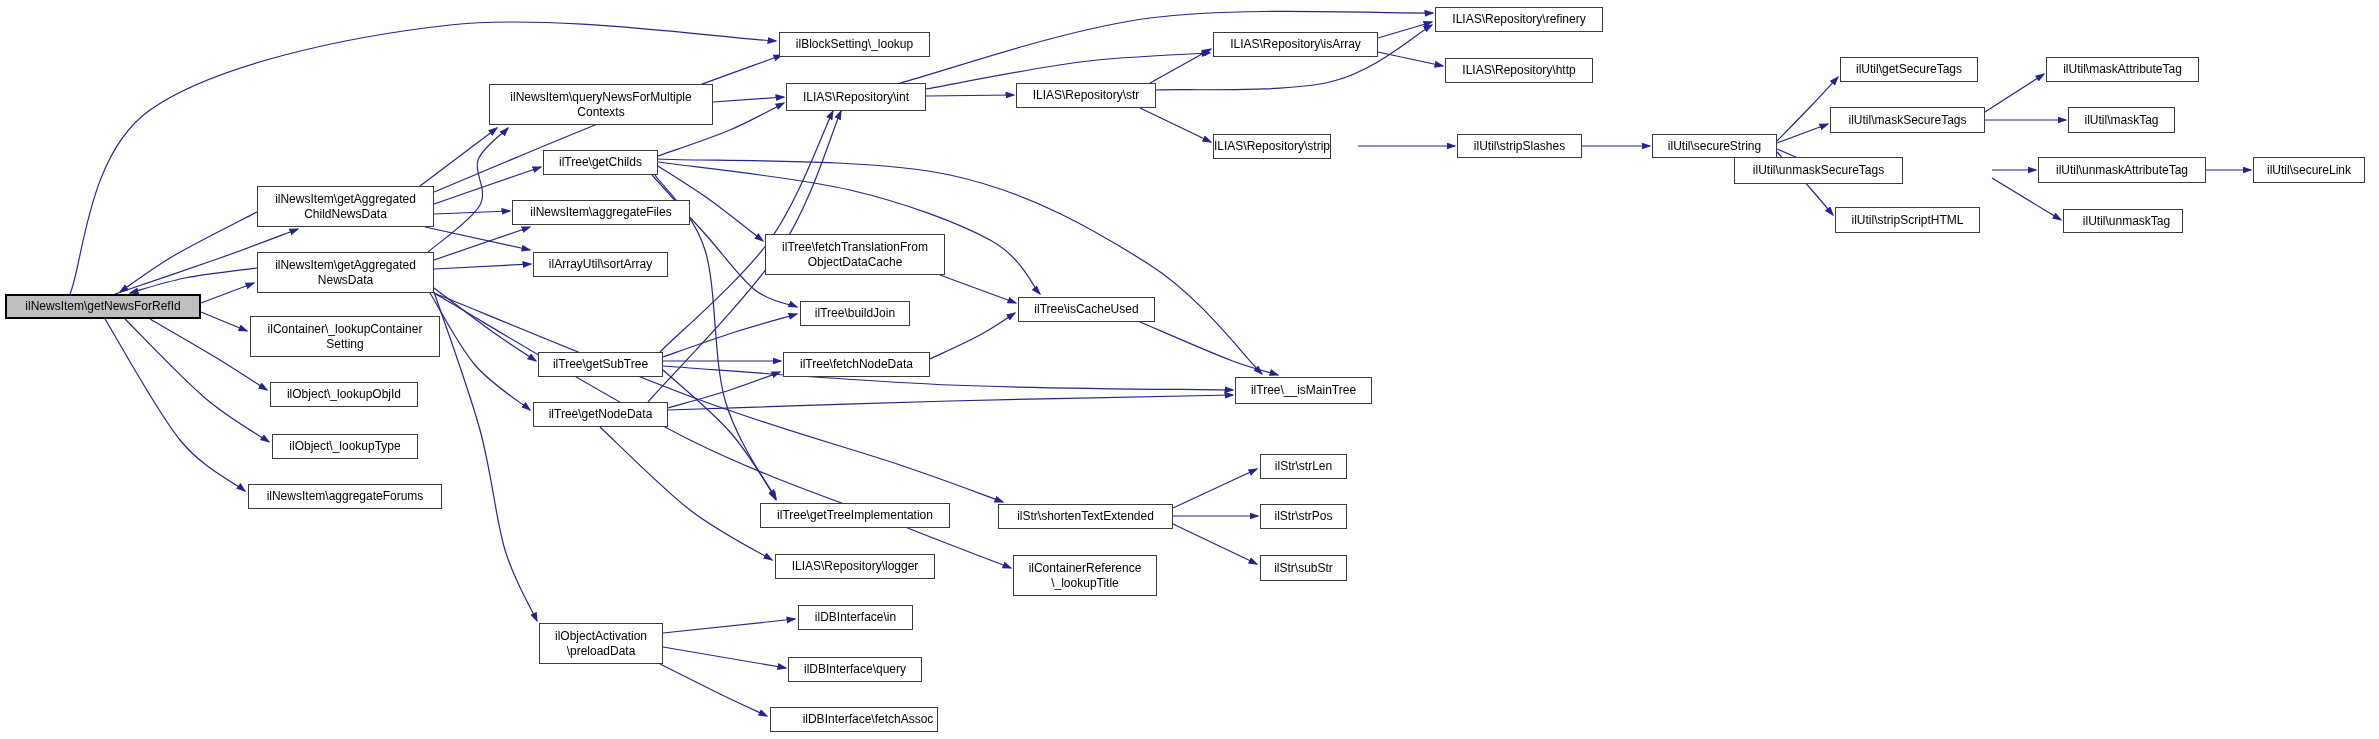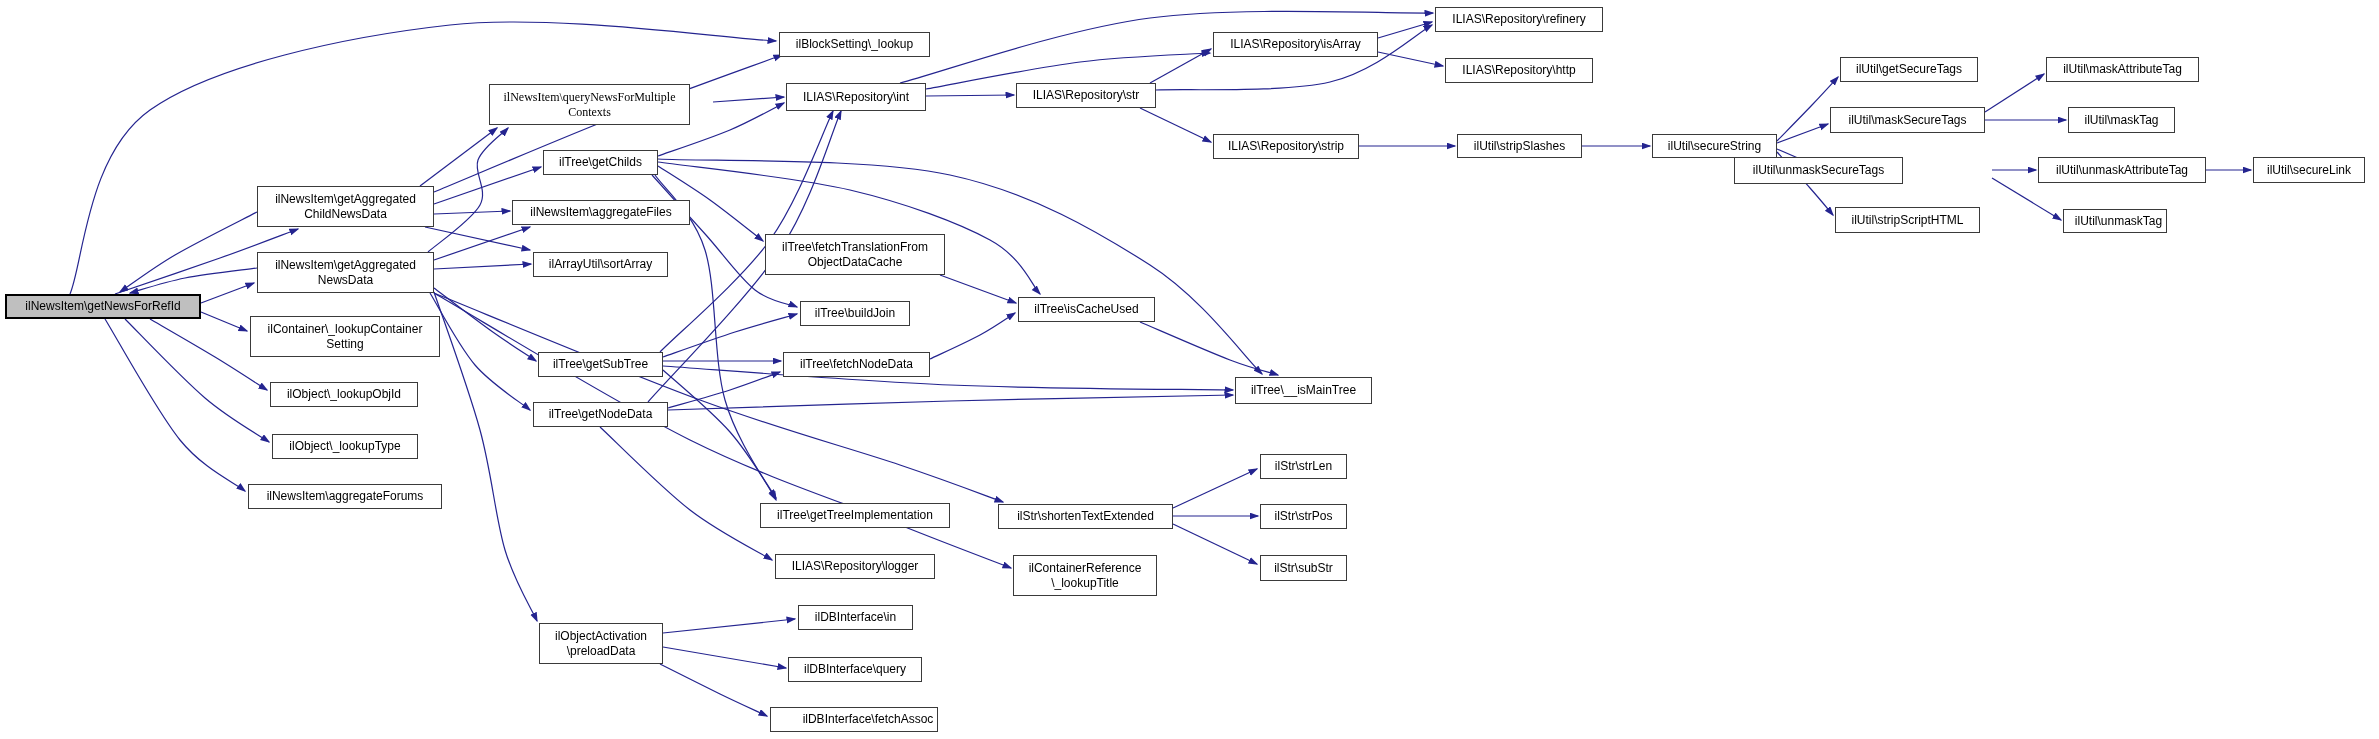--- a/index.html
+++ b/index.html
@@ -96,21 +96,21 @@
       <div class="node hl" title="ilNewsItem\getNewsForRefId" style="left: 5px; top: 294px; width: 196px; height: 25px;">ilNewsItem\getNewsForRefId</div>
       <div class="node" title="ilNewsItem\getAggregatedChildNewsData" style="left: 257px; top: 186px; width: 177px; height: 41px;">ilNewsItem\getAggregated
 ChildNewsData</div>
       <div class="node" title="ilNewsItem\getAggregatedNewsData" style="left: 257px; top: 252px; width: 177px; height: 41px;">ilNewsItem\getAggregated
 NewsData</div>
       <div class="node" title="ilContainer\_lookupContainerSetting" style="left: 250px; top: 316px; width: 190px; height: 41px;">ilContainer\_lookupContainer
 Setting</div>
       <div class="node" title="ilObject\_lookupObjId" style="left: 270px; top: 382px; width: 148px; height: 25px;">ilObject\_lookupObjId</div>
       <div class="node" title="ilObject\_lookupType" style="left: 272px; top: 434px; width: 146px; height: 25px;">ilObject\_lookupType</div>
       <div class="node" title="ilNewsItem\aggregateForums" style="left: 248px; top: 484px; width: 194px; height: 25px;">ilNewsItem\aggregateForums</div>
-      <div class="node" title="ilNewsItem\queryNewsForMultipleContexts" style="left: 489px; top: 84px; width: 201px; height: 41px; font-family: Liberation Serif, serif;">ilNewsItem\queryNewsForMultiple
+      <div class="node" title="ilNewsItem\queryNewsForMultipleContexts" style="left: 489px; top: 84px; width: 224px; height: 41px;">ilNewsItem\queryNewsForMultiple
 Contexts</div>
       <div class="node" title="ilBlockSetting\_lookup" style="left: 779px; top: 32px; width: 151px; height: 25px;">ilBlockSetting\_lookup</div>
       <div class="node" title="ILIAS\Repository\int" style="left: 786px; top: 83px; width: 140px; height: 28px;">ILIAS\Repository\int</div>
       <div class="node" title="ilTree\getChilds" style="left: 543px; top: 150px; width: 115px; height: 25px;">ilTree\getChilds</div>
       <div class="node" title="ilNewsItem\aggregateFiles" style="left: 512px; top: 200px; width: 178px; height: 25px;">ilNewsItem\aggregateFiles</div>
       <div class="node" title="ilArrayUtil\sortArray" style="left: 533px; top: 252px; width: 135px; height: 25px;">ilArrayUtil\sortArray</div>
       <div class="node" title="ilTree\fetchTranslationFromObjectDataCache" style="left: 765px; top: 234px; width: 180px; height: 41px;">ilTree\fetchTranslationFrom
 ObjectDataCache</div>
       <div class="node" title="ilTree\buildJoin" style="left: 800px; top: 301px; width: 110px; height: 25px;">ilTree\buildJoin</div>
       <div class="node" title="ilTree\fetchNodeData" style="left: 783px; top: 352px; width: 147px; height: 25px;">ilTree\fetchNodeData</div>
@@ -122,32 +122,32 @@
       <div class="node" title="ILIAS\Repository\logger" style="left: 775px; top: 554px; width: 160px; height: 25px;">ILIAS\Repository\logger</div>
       <div class="node" title="ilObjectActivation\preloadData" style="left: 539px; top: 623px; width: 124px; height: 41px;">ilObjectActivation
 \preloadData</div>
       <div class="node" title="ilDBInterface\in" style="left: 798px; top: 605px; width: 115px; height: 25px;">ilDBInterface\in</div>
       <div class="node" title="ilDBInterface\query" style="left: 788px; top: 657px; width: 134px; height: 25px;">ilDBInterface\query</div>
       <div class="node" title="ilDBInterface\fetchAssoc" style="left: 770px; top: 707px; width: 168px; height: 25px; padding-left: 28px;">ilDBInterface\fetchAssoc</div>
       <div class="node" title="ILIAS\Repository\str" style="left: 1016px; top: 83px; width: 140px; height: 25px;">ILIAS\Repository\str</div>
       <div class="node" title="ILIAS\Repository\isArray" style="left: 1213px; top: 32px; width: 165px; height: 25px;">ILIAS\Repository\isArray</div>
       <div class="node" title="ILIAS\Repository\refinery" style="left: 1435px; top: 7px; width: 168px; height: 25px;">ILIAS\Repository\refinery</div>
       <div class="node" title="ILIAS\Repository\http" style="left: 1445px; top: 58px; width: 148px; height: 25px;">ILIAS\Repository\http</div>
-      <div class="node" title="ILIAS\Repository\strip" style="left: 1213px; top: 134px; width: 146px; height: 25px;">ILIAS\Repository\strip</div>
+      <div class="node" title="ILIAS\Repository\strip" style="left: 1213px; top: 134px; width: 118px; height: 25px;">ILIAS\Repository\strip</div>
       <div class="node" title="ilUtil\stripSlashes" style="left: 1457px; top: 134px; width: 125px; height: 24px;">ilUtil\stripSlashes</div>
       <div class="node" title="ilUtil\secureString" style="left: 1652px; top: 134px; width: 125px; height: 24px;">ilUtil\secureString</div>
       <div class="node" title="ilUtil\getSecureTags" style="left: 1840px; top: 57px; width: 138px; height: 25px;">ilUtil\getSecureTags</div>
       <div class="node" title="ilUtil\maskSecureTags" style="left: 1830px; top: 107px; width: 155px; height: 26px;">ilUtil\maskSecureTags</div>
       <div class="node" title="ilUtil\unmaskSecureTags" style="left: 1734px; top: 157px; width: 169px; height: 27px;">ilUtil\unmaskSecureTags</div>
       <div class="node" title="ilUtil\stripScriptHTML" style="left: 1835px; top: 207px; width: 145px; height: 26px;">ilUtil\stripScriptHTML</div>
       <div class="node" title="ilUtil\maskAttributeTag" style="left: 2046px; top: 57px; width: 153px; height: 25px;">ilUtil\maskAttributeTag</div>
       <div class="node" title="ilUtil\maskTag" style="left: 2068px; top: 107px; width: 107px; height: 26px;">ilUtil\maskTag</div>
       <div class="node" title="ilUtil\unmaskAttributeTag" style="left: 2038px; top: 157px; width: 168px; height: 26px;">ilUtil\unmaskAttributeTag</div>
       <div class="node" title="ilUtil\secureLink" style="left: 2253px; top: 157px; width: 112px; height: 26px;">ilUtil\secureLink</div>
-      <div class="node" title="ilUtil\unmaskTag" style="left: 2063px; top: 209px; width: 104px; height: 24px; padding-left: 7px;">ilUtil\unmaskTag</div>
+      <div class="node" title="ilUtil\unmaskTag" style="left: 2063px; top: 209px; width: 120px; height: 24px; padding-left: 7px;">ilUtil\unmaskTag</div>
       <div class="node" title="ilStr\strLen" style="left: 1260px; top: 454px; width: 87px; height: 25px;">ilStr\strLen</div>
       <div class="node" title="ilStr\shortenTextExtended" style="left: 998px; top: 504px; width: 175px; height: 25px;">ilStr\shortenTextExtended</div>
       <div class="node" title="ilStr\strPos" style="left: 1260px; top: 504px; width: 87px; height: 25px;">ilStr\strPos</div>
       <div class="node" title="ilContainerReference\_lookupTitle" style="left: 1013px; top: 555px; width: 144px; height: 41px;">ilContainerReference
 \_lookupTitle</div>
       <div class="node" title="ilStr\subStr" style="left: 1260px; top: 555px; width: 87px; height: 26px;">ilStr\subStr</div>
     </div>
 </div>
 
 </body></html>

